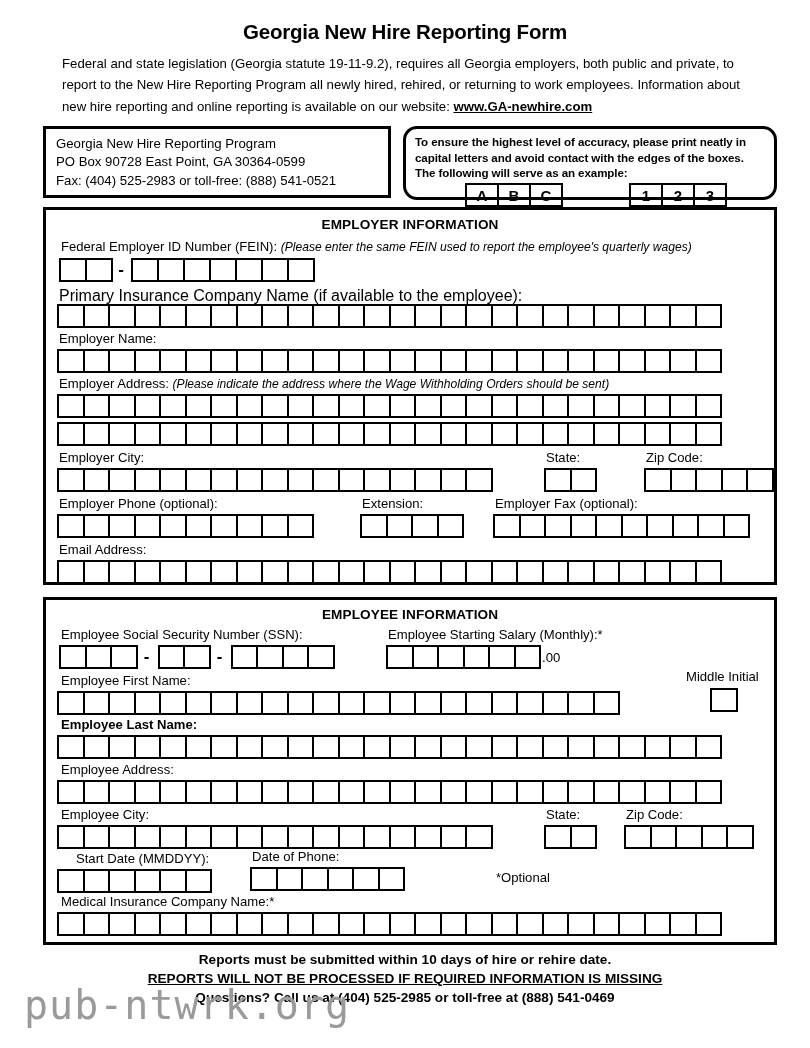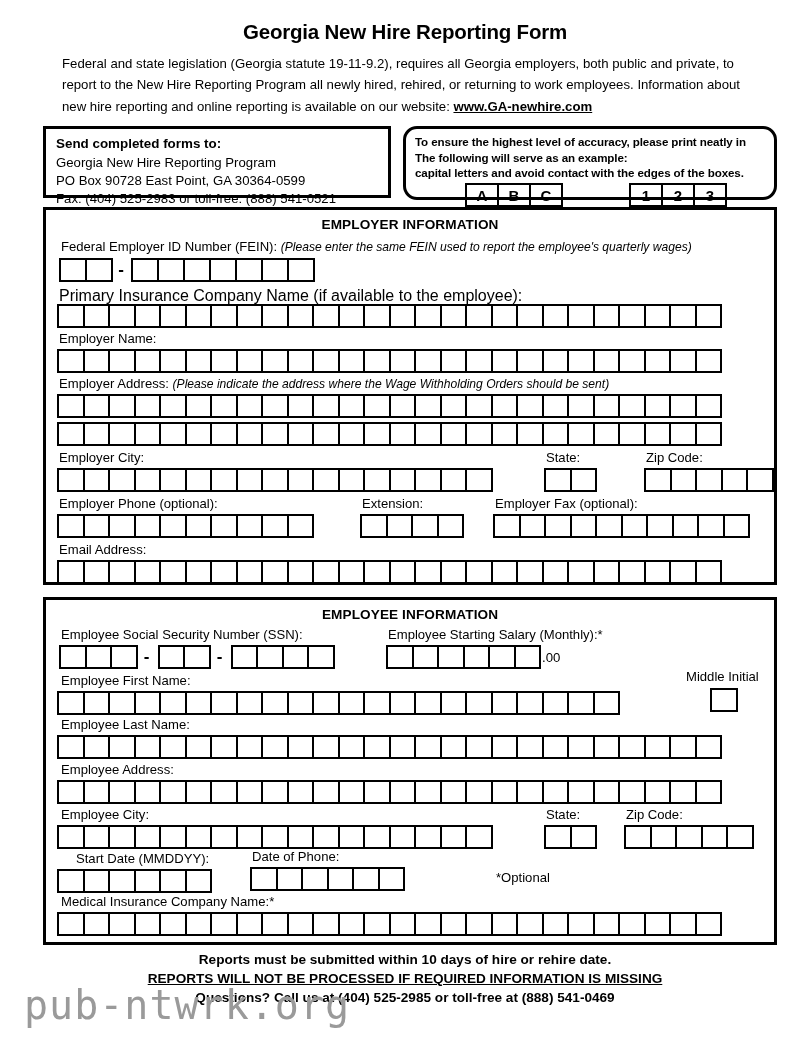--- a/index.html
+++ b/index.html
@@ -152,30 +152,29 @@
 
   <div class="title">Georgia New Hire Reporting Form</div>
 
   <div class="intro">
     <span>Federal and state legislation (Georgia statute 19-11-9.2), requires all Georgia employers, both public and private, to report to the New Hire Reporting Program all newly hired, rehired, or returning to work employees.  Information about new hire reporting and online reporting is available on our website: </span><span class="site">www.GA-newhire.com</span>
   </div>
 
   <div class="top-row">
 
     <div class="send-box">
-      <div class="hdr">Send completed forms to:</div>
       <div class="ln">Georgia New Hire Reporting Program</div>
       <div class="ln">PO Box 90728  East Point, GA 30364-0599</div>
       <div class="ln">Fax: (404) 525-2983 or toll-free: (888) 541-0521</div>
     </div>
 
     <div class="example-box">
       <div class="ln">To ensure the highest level of accuracy, please print neatly in</div>
+      <div class="ln">capital letters and avoid contact with the edges of the boxes.</div>
       <div class="ln">The following will serve as an example:</div>
-      <div class="ln">capital letters and avoid contact with the edges of the boxes.</div>
       <div class="ex-groups">
         <div class="ex-grp left">
           <div class="ex-cell">A</div>
           <div class="ex-cell">B</div>
           <div class="ex-cell">C</div>
         </div>
         <div class="ex-grp right">
           <div class="ex-cell">1</div>
           <div class="ex-cell">2</div>
           <div class="ex-cell">3</div>
@@ -486,21 +485,21 @@
         <div class="cell" style="width: 27.5px; height: 24px;"></div>
         <div class="cell" style="width: 27.5px; height: 24px;"></div>
         <div class="cell" style="width: 27.5px; height: 24px;"></div>
         <div class="cell" style="width: 27.5px; height: 24px;"></div>
       </div>
     <div class="field label" style="left:640px; top:70px;">Middle Initial</div>
     <div class="field strip" style="left:664px; top:88px;">
         <div class="cell" style="width: 27.5px; height: 24px;"></div>
       </div>
 
-    <div class="field label" style="left:15px; top:118px;">Employee Last Name:</div>
+    <div class="field label" style="left:15px; top:118px;font-weight:bold;">Employee Last Name:</div>
     <div class="field strip" style="left:11px; top:135px;">
         <div class="cell" style="width: 27.5px; height: 24px;"></div>
         <div class="cell" style="width: 27.5px; height: 24px;"></div>
         <div class="cell" style="width: 27.5px; height: 24px;"></div>
         <div class="cell" style="width: 27.5px; height: 24px;"></div>
         <div class="cell" style="width: 27.5px; height: 24px;"></div>
         <div class="cell" style="width: 27.5px; height: 24px;"></div>
         <div class="cell" style="width: 27.5px; height: 24px;"></div>
         <div class="cell" style="width: 27.5px; height: 24px;"></div>
         <div class="cell" style="width: 27.5px; height: 24px;"></div>

